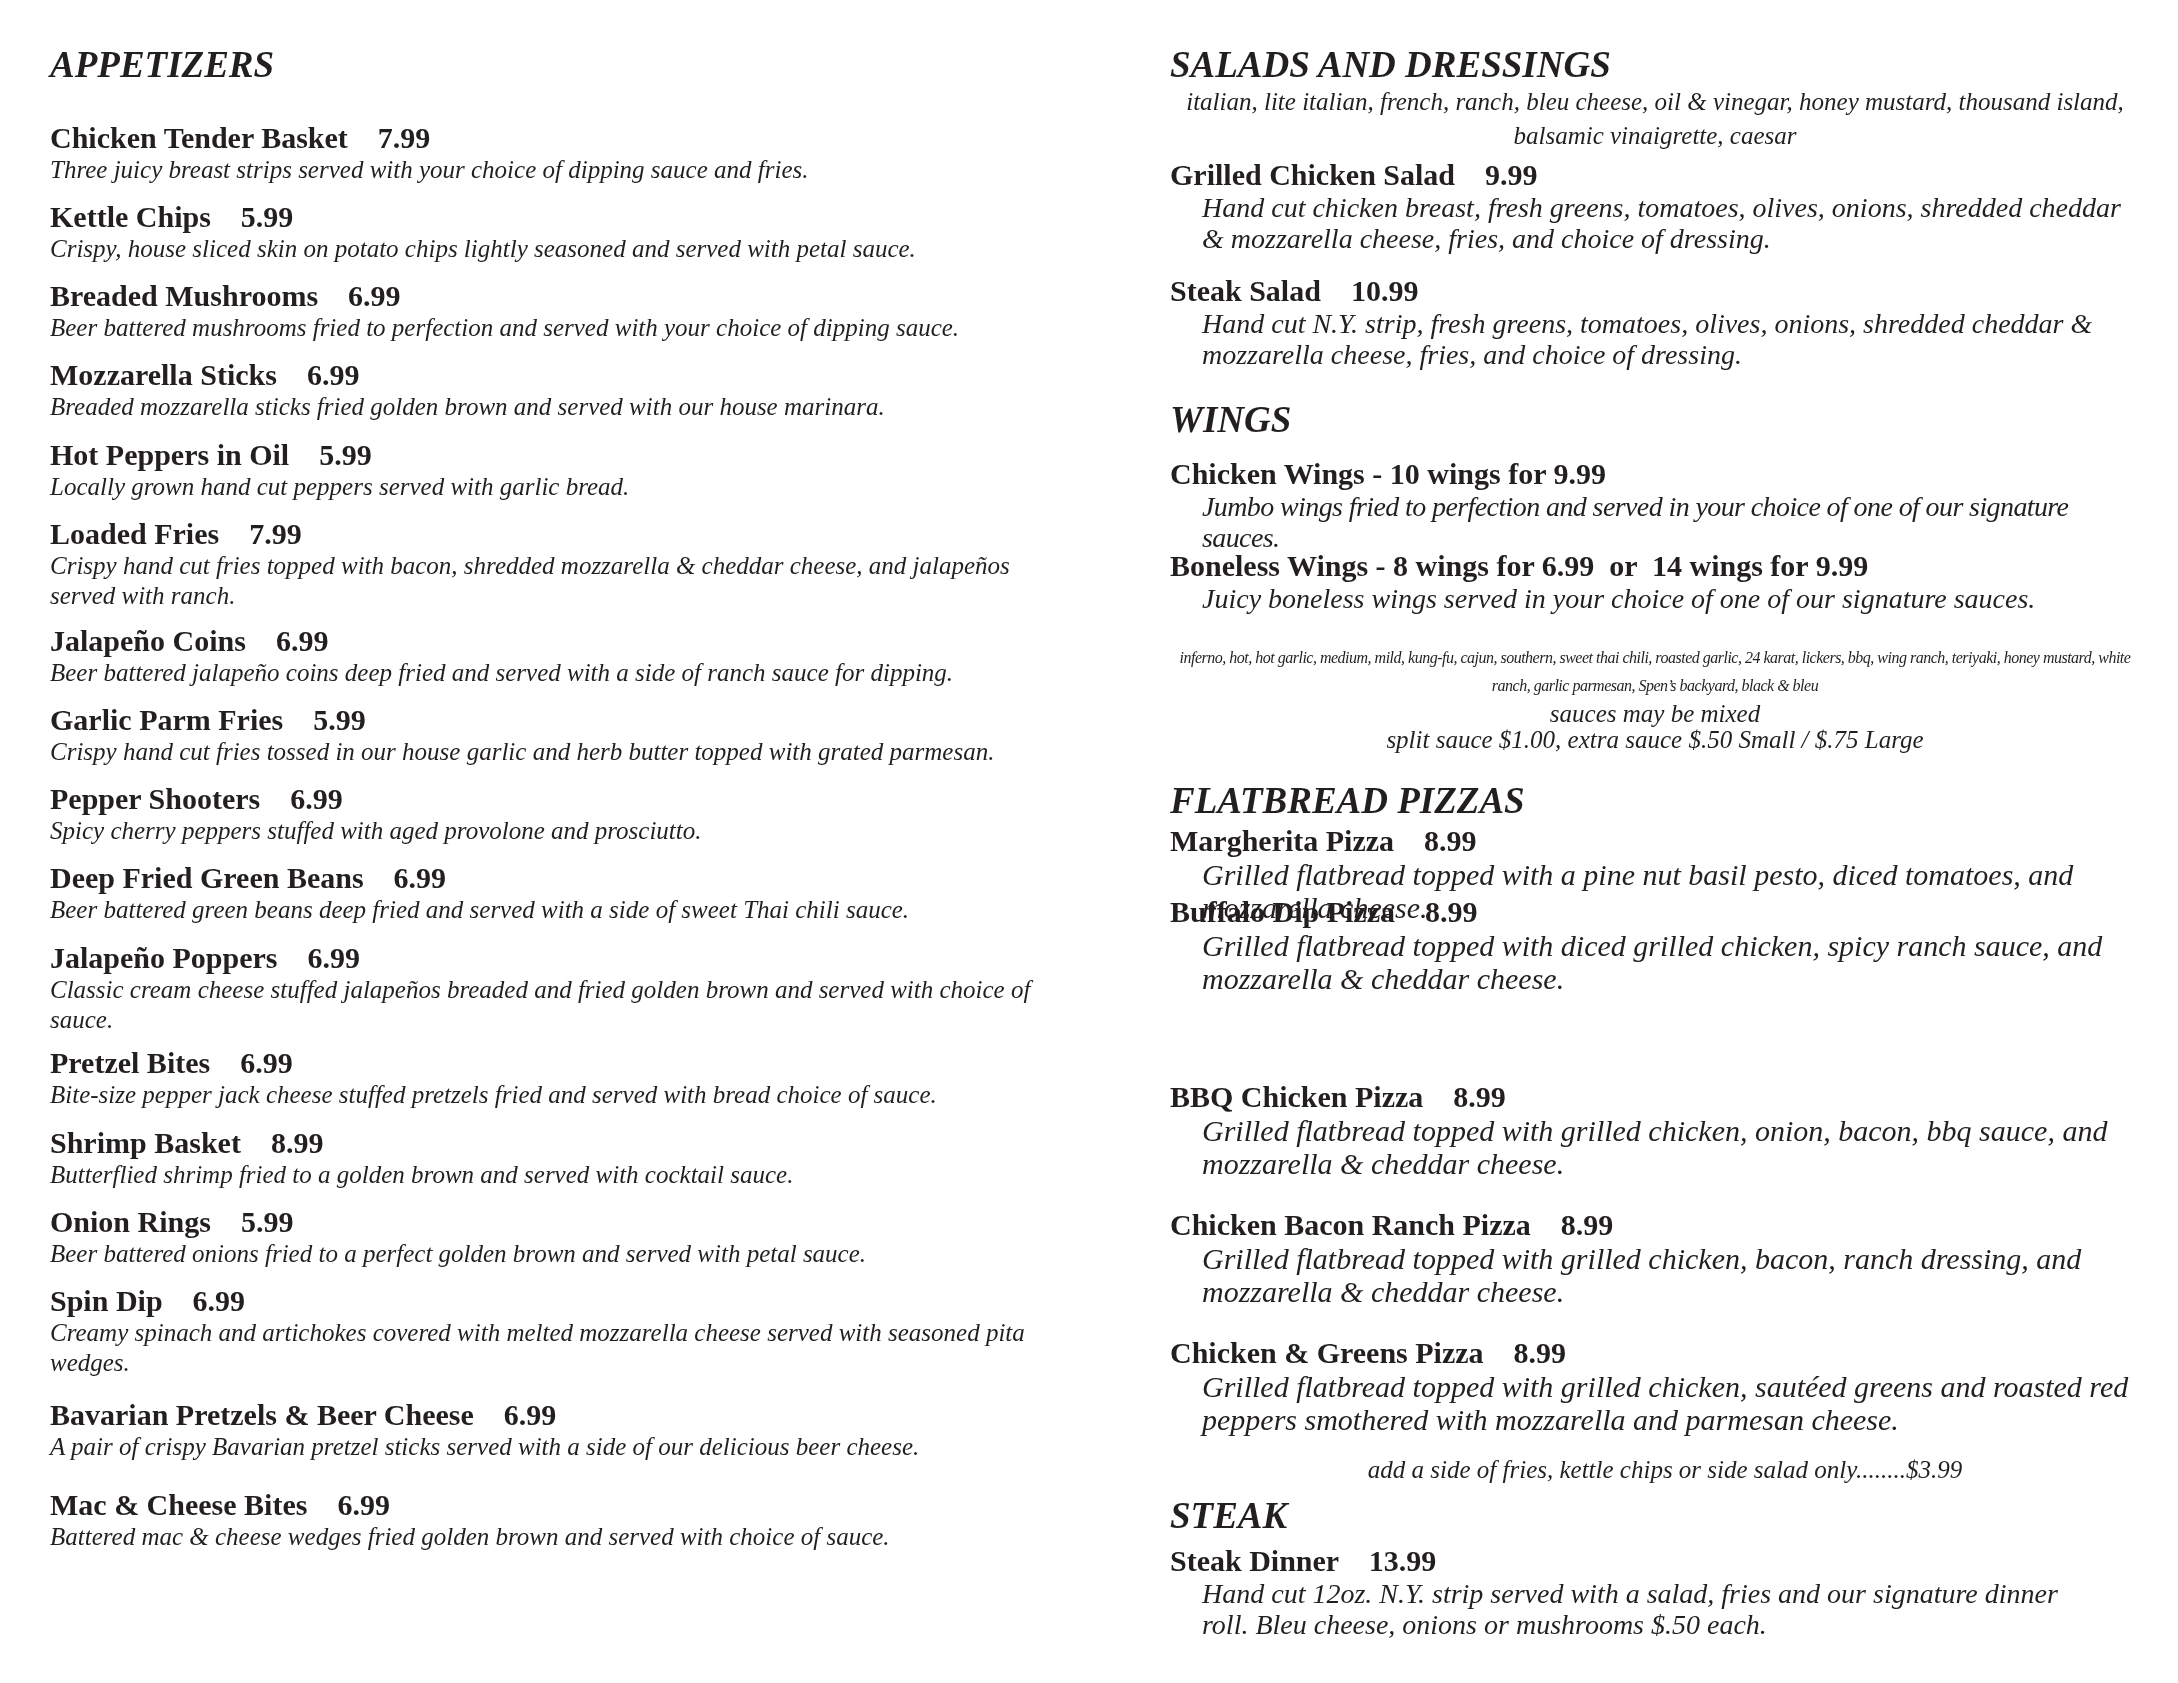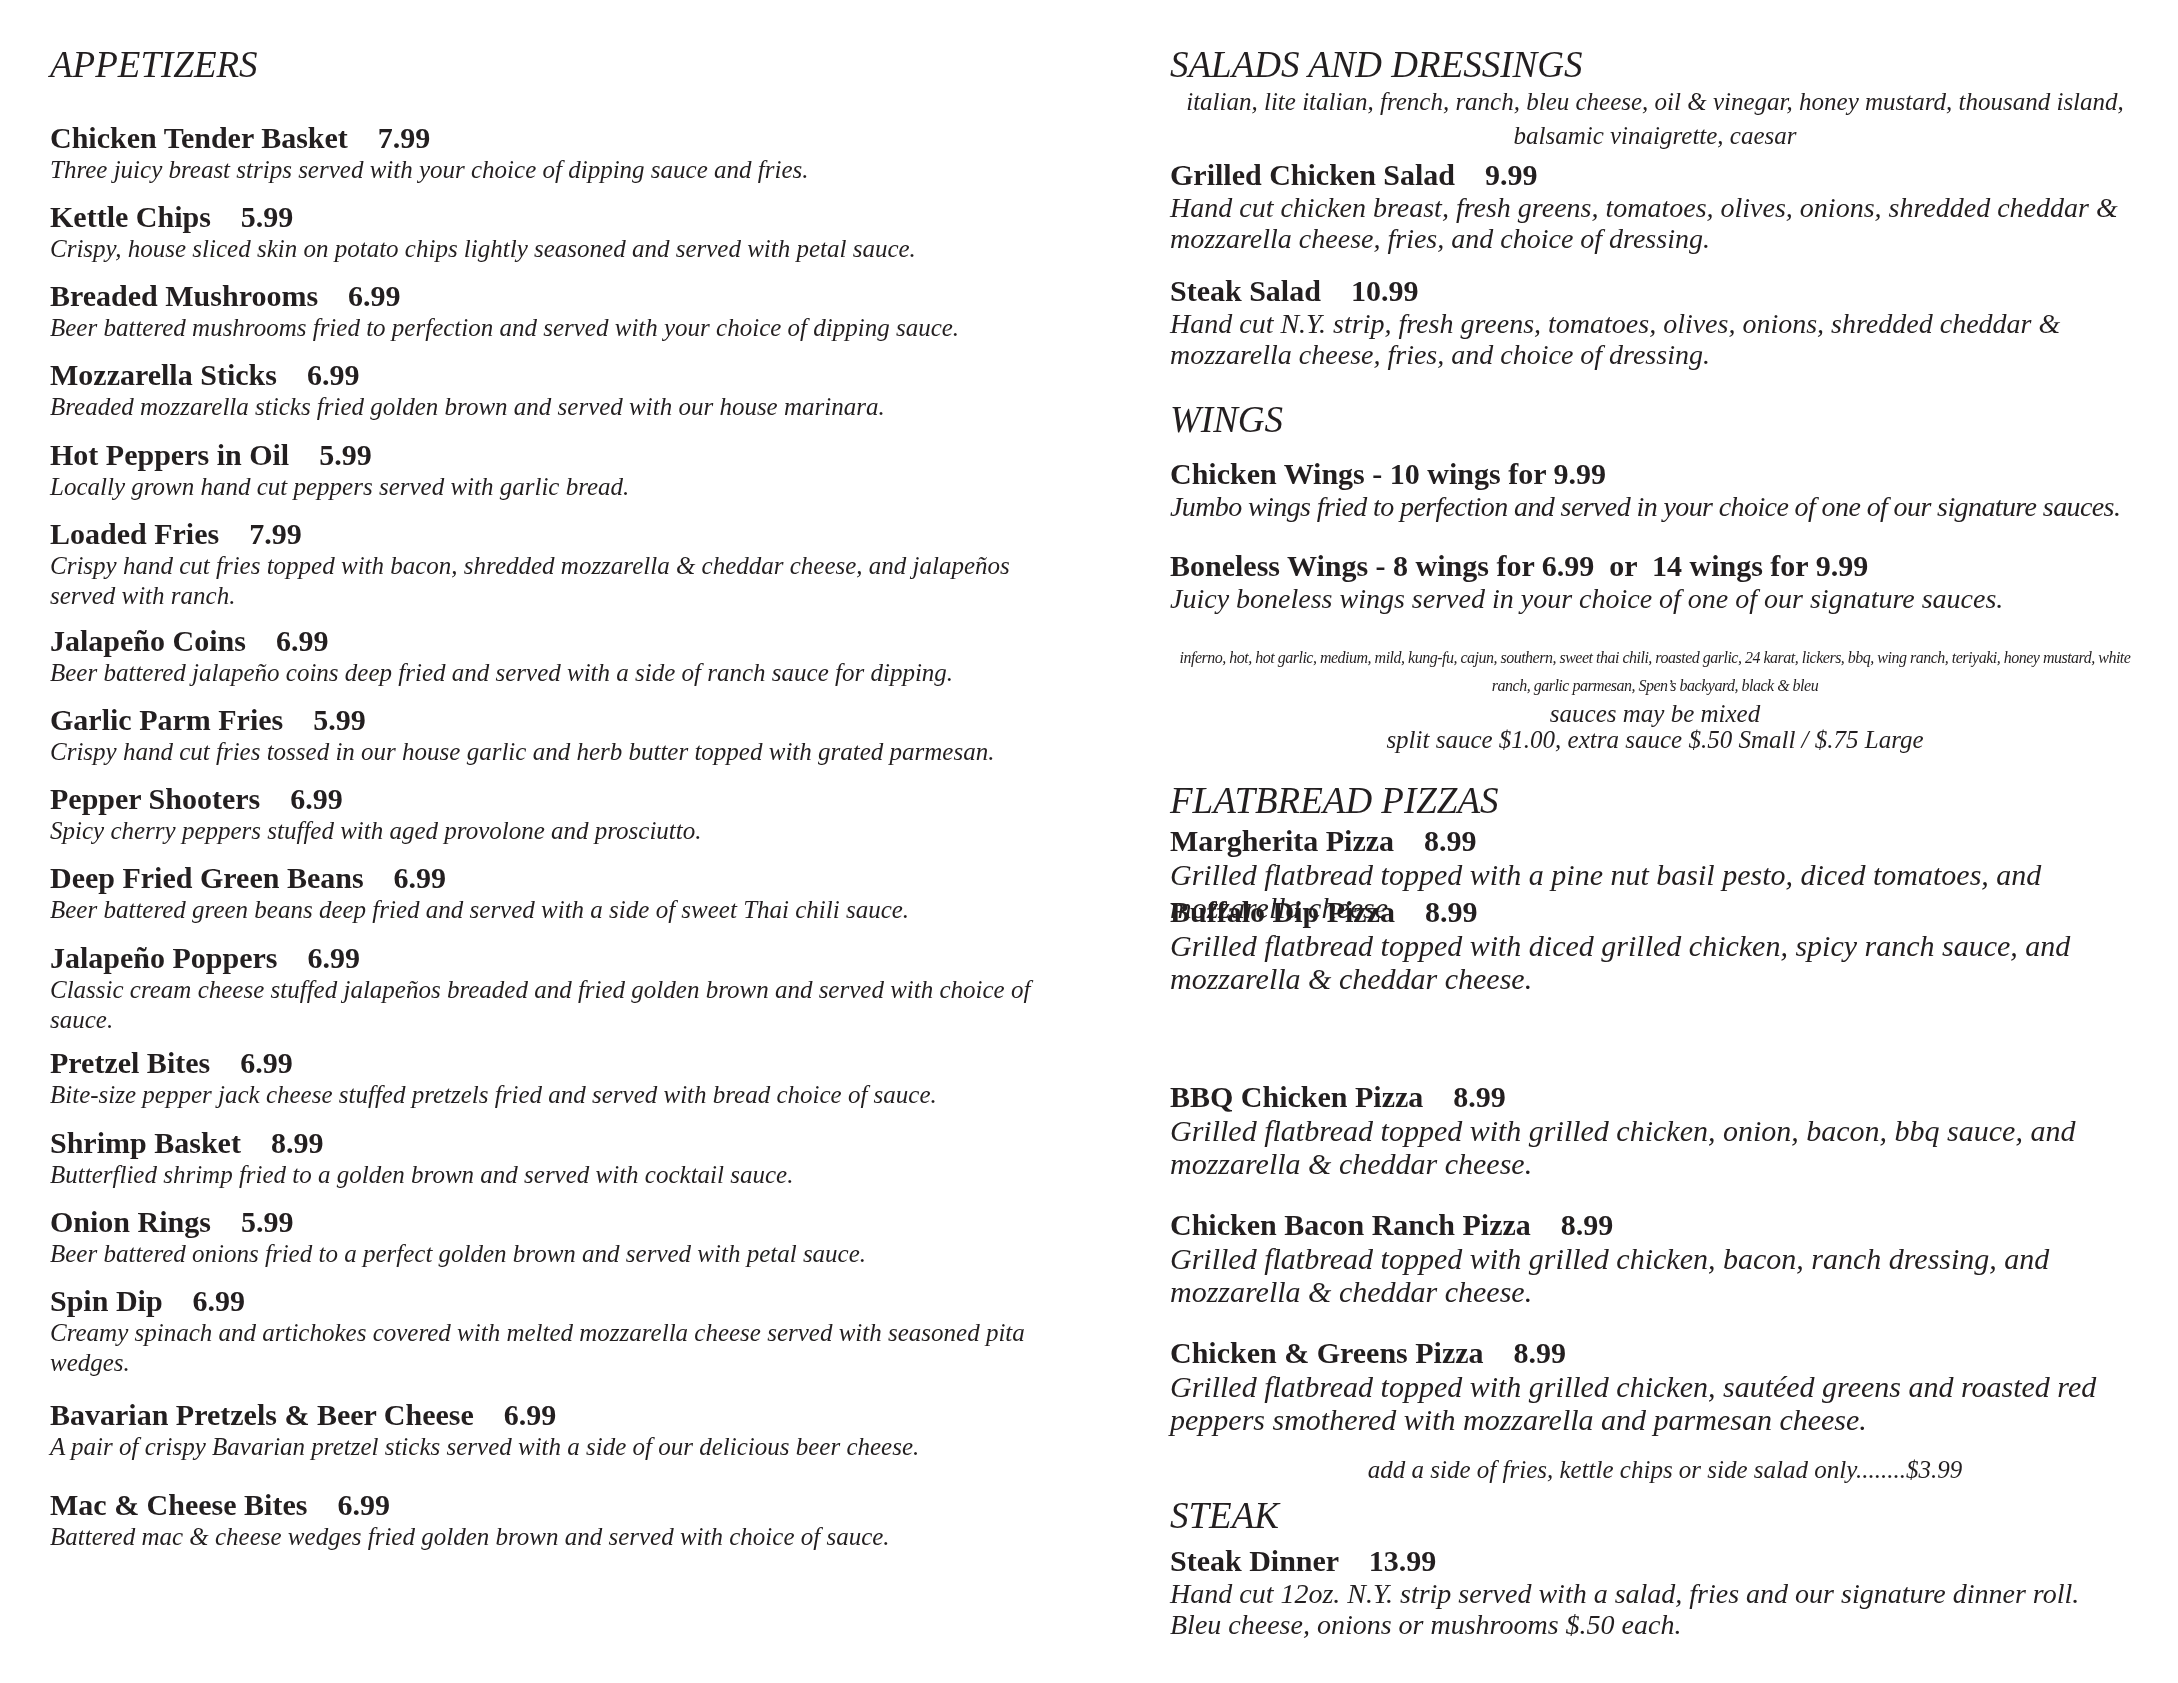--- a/index.html
+++ b/index.html
@@ -1,25 +1,25 @@
 <!DOCTYPE html>
 <html><head>
 <meta charset="utf-8">
 <style>
   html, body { margin:0; padding:0; background:#ffffff; }
   body { width:2178px; height:1683px; position:relative; overflow:hidden; color:#231f20;
          font-family: "Liberation Serif", "DejaVu Serif", serif; }
   .col { position:absolute; top:0; }
   #left  { left:50px;  width:1010px; }
   #right { left:1170px; width:970px; }
-  .sec-h { position:absolute; font-style:italic; font-weight:normal; font-size:37px; line-height:1; white-space:nowrap; }
+  .sec-h { position:absolute; font-style:italic; font-weight:bold; font-size:37px; line-height:1; white-space:nowrap; }
   .item { position:absolute; left:0; width:100%; }
   .item .title { font-weight:bold; font-size:30px; line-height:34px; white-space:pre; display:block; }
   .item .desc  { font-style:italic; font-size:25px; line-height:30px; display:block; }
-  #right .item .desc { font-size:28px; line-height:31px; }
+  #right .item .desc { font-size:28px; line-height:31px;margin-left:32px; }
   #right .pz .desc { font-size:30px; line-height:33px; }
   .note { position:absolute; left:0; width:100%; text-align:center; font-style:italic; }
 </style>
 </head>
 <body>
 
 <div id="left" class="col">
   <div class="sec-h" style="top:46px">APPETIZERS</div>
 
   <div class="item" style="top:121px">

